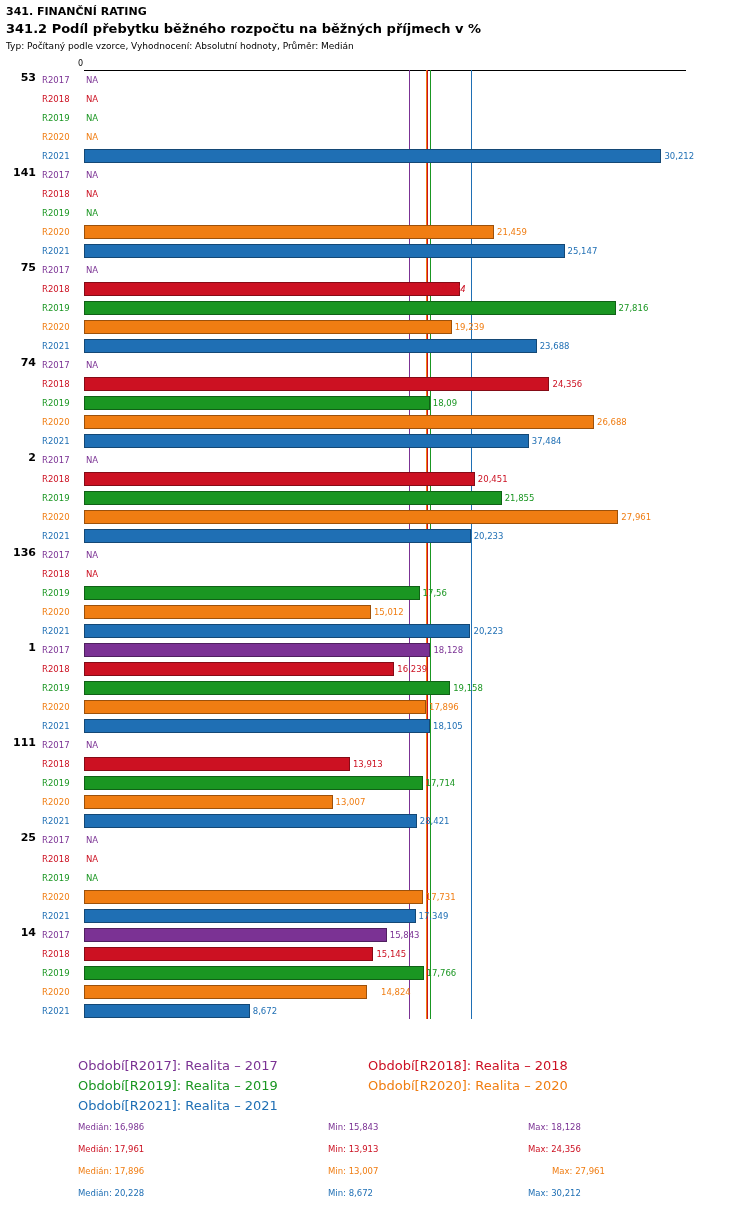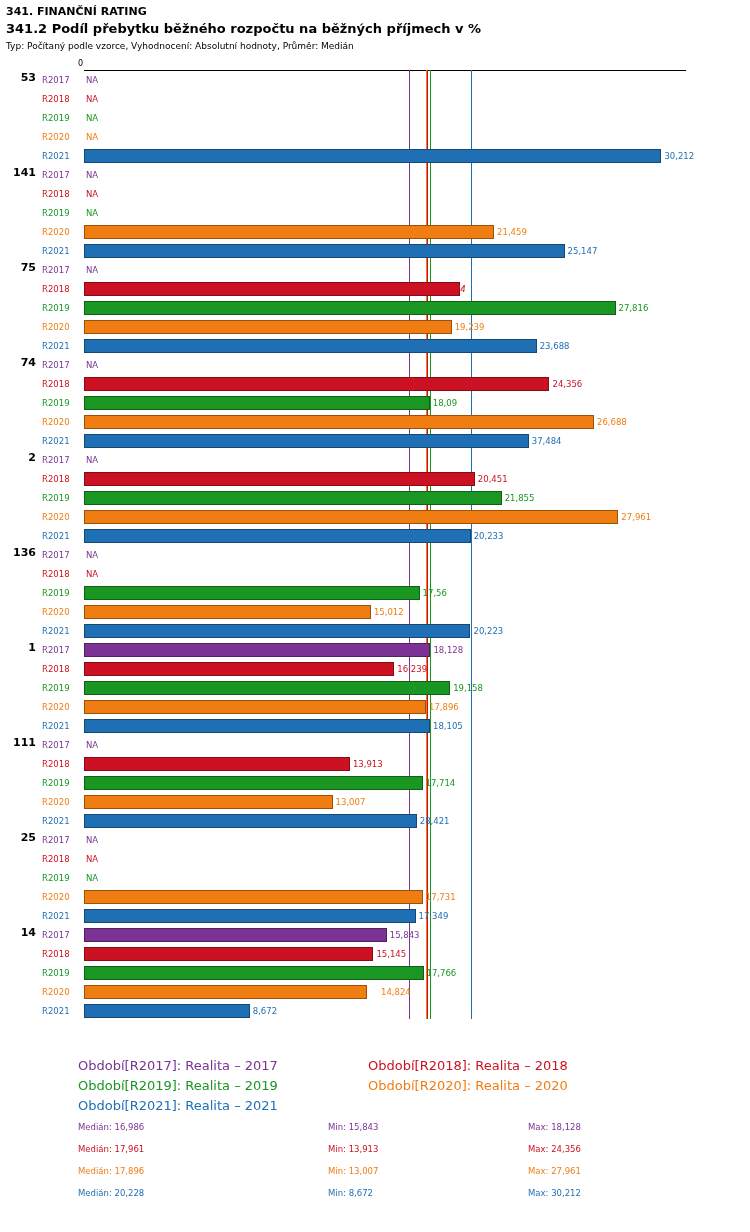--- a/index.html
+++ b/index.html
@@ -455,20 +455,20 @@
       <div class="st c" style="color: rgb(123, 50, 148); text-align: right;">Max: 18,128</div>
     </div>
     <div class="stat-row">
       <div class="st a" style="color: rgb(204, 17, 34);">Medián: 17,961</div>
       <div class="st b" style="color: rgb(204, 17, 34);">Min: 13,913</div>
       <div class="st c" style="color: rgb(204, 17, 34);">Max: 24,356</div>
     </div>
     <div class="stat-row">
       <div class="st a" style="color: rgb(240, 125, 18);">Medián: 17,896</div>
       <div class="st b" style="color: rgb(240, 125, 18);">Min: 13,007</div>
-      <div class="st c" style="color: rgb(240, 125, 18);">Max: 27,961</div>
+      <div class="st c" style="color: rgb(240, 125, 18); margin-left: 24px;">Max: 27,961</div>
     </div>
     <div class="stat-row">
       <div class="st a" style="color: rgb(31, 111, 180);">Medián: 20,228</div>
       <div class="st b" style="color: rgb(31, 111, 180);">Min: 8,672</div>
       <div class="st c" style="color: rgb(31, 111, 180);">Max: 30,212</div>
     </div>
   </div>
 
 </body></html>

